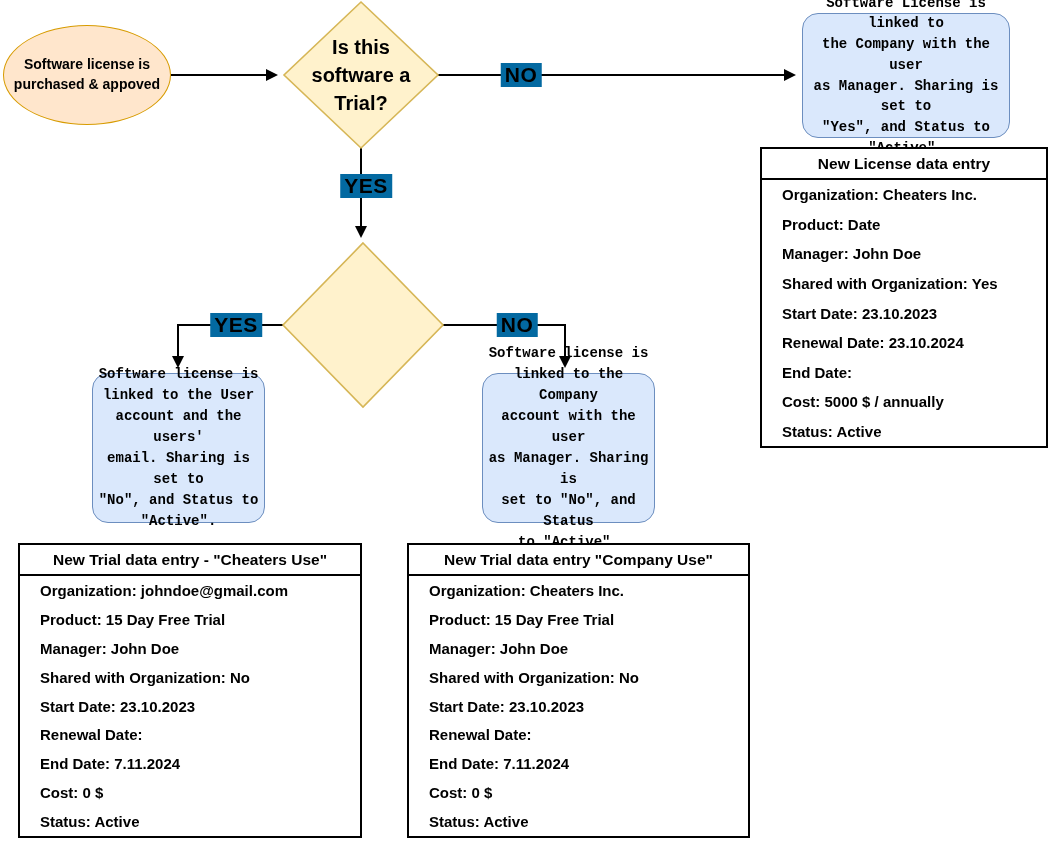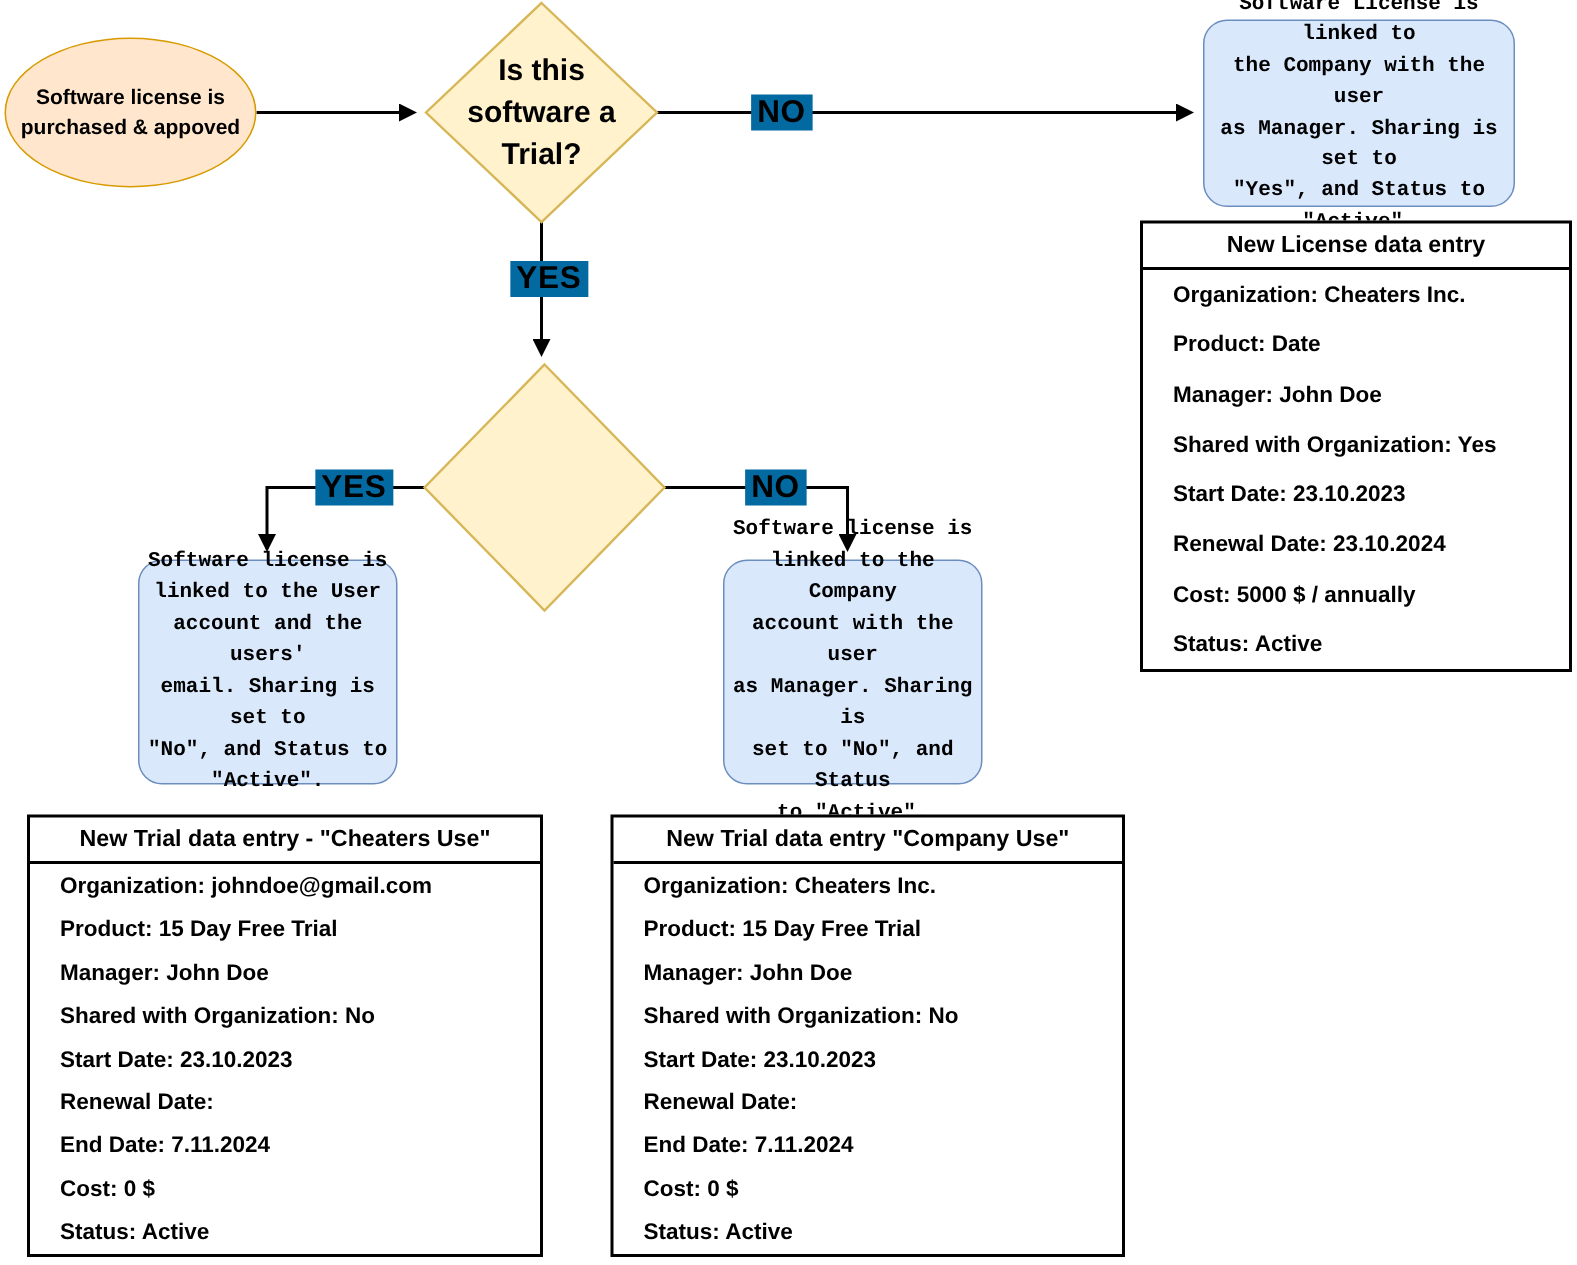--- a/index.html
+++ b/index.html
@@ -169,20 +169,21 @@
 
   <div class="data-table" style="left:760px; top:147px; width:288px; height:301px;">
     <div class="table-title">New License data entry</div>
     <div class="table-body">
       <div class="table-row">Organization: Cheaters Inc.</div>
       <div class="table-row">Product: Date</div>
       <div class="table-row">Manager: John Doe</div>
       <div class="table-row">Shared with Organization: Yes</div>
       <div class="table-row">Start Date: 23.10.2023</div>
       <div class="table-row">Renewal Date: 23.10.2024</div>
+      <div class="table-row">End Date:</div>
       <div class="table-row">Cost: 5000 $ / annually</div>
       <div class="table-row">Status: Active</div>
     </div>
   </div>
 
   <div class="data-table" style="left:18px; top:543px; width:344px; height:295px;">
     <div class="table-title">New Trial data entry - "Cheaters Use"</div>
     <div class="table-body">
       <div class="table-row">Organization: johndoe@gmail.com</div>
       <div class="table-row">Product: 15 Day Free Trial</div>

